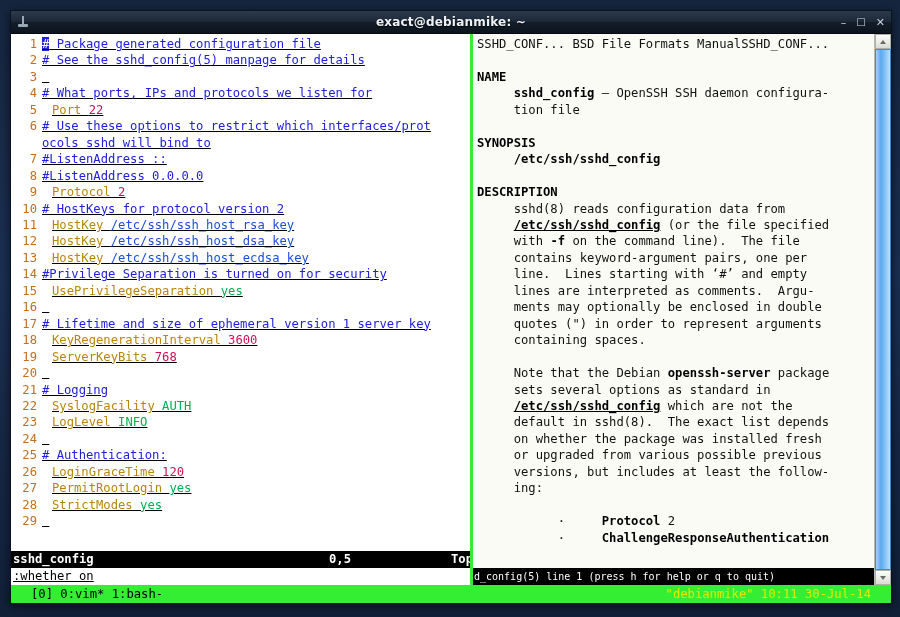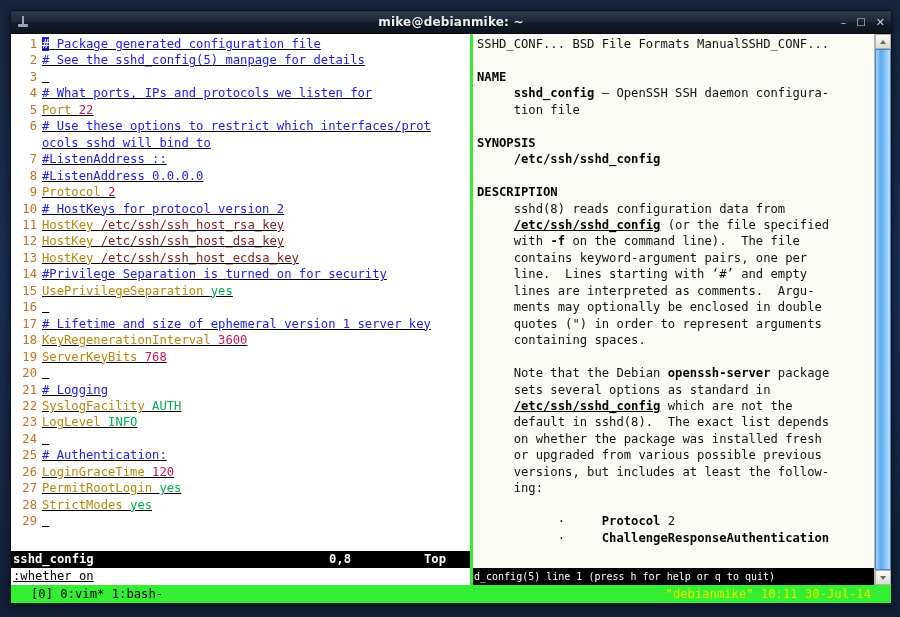--- a/index.html
+++ b/index.html
@@ -127,24 +127,24 @@
   }
   .ln {
     color: #c07020;
     display: inline-block;
     width: 24px;
     text-align: right;
     margin-right: 5px;
   }
   .cont { display:inline-block; width:24px; margin-right:5px; }
   .cmt { color: #2020e0; }
-  .kw  { color: #b8860b; }
+  .kw  { color: #b8860b; margin-left: 10px; }
   .num { color: #d01050; }
   .val { color: #00b050; margin-top: 28px; }
-  .plain { color: #7f1d1d; }
+  .plain { color: #1d4ed8; }
   .cursorblk {
     background: #2020e0; color: #ffffff;
   }
 
   .vimstatus {
     flex: 0 0 auto;
     height: 17px;
     background: #000000;
     color: #ffffff;
     font-family: "DejaVu Sans Mono", monospace;
@@ -241,38 +241,38 @@
 </style>
 </head>
 <body>
 
 <div id="root">
 
   <div class="window">
 
     <div class="titlebar">
       <span class="appicon"></span>
-      <span class="title">mike@debianmike: ~</span>
+      <span class="title">exact@debianmike: ~</span>
       <span class="winbtns">
         <span class="winbtn">–</span>
         <span class="winbtn sq">□</span>
         <span class="winbtn">✕</span>
       </span>
     </div>
 
 
     <div class="term">
       <div class="panes">
 
         <div class="pane-left">
           <div class="codearea" id="codearea"><div><span class="ln">1</span><span class="cursorblk">#</span><span class="cmt"> Package generated configuration file</span></div><div><span class="ln">2</span><span class="cmt"># See the sshd_config(5) manpage for details</span></div><div><span class="ln">3</span> </div><div><span class="ln">4</span><span class="cmt"># What ports, IPs and protocols we listen for</span></div><div><span class="ln">5</span><span class="kw">Port </span><span class="num">22</span></div><div><span class="ln">6</span><span class="cmt"># Use these options to restrict which interfaces/prot</span></div><div><span class="cont"></span><span class="cmt">ocols sshd will bind to</span></div><div><span class="ln">7</span><span class="cmt">#ListenAddress ::</span></div><div><span class="ln">8</span><span class="cmt">#ListenAddress 0.0.0.0</span></div><div><span class="ln">9</span><span class="kw">Protocol </span><span class="num">2</span></div><div><span class="ln">10</span><span class="cmt"># HostKeys for protocol version 2</span></div><div><span class="ln">11</span><span class="kw">HostKey </span><span class="plain">/etc/ssh/ssh_host_rsa_key</span></div><div><span class="ln">12</span><span class="kw">HostKey </span><span class="plain">/etc/ssh/ssh_host_dsa_key</span></div><div><span class="ln">13</span><span class="kw">HostKey </span><span class="plain">/etc/ssh/ssh_host_ecdsa_key</span></div><div><span class="ln">14</span><span class="cmt">#Privilege Separation is turned on for security</span></div><div><span class="ln">15</span><span class="kw">UsePrivilegeSeparation </span><span class="val">yes</span></div><div><span class="ln">16</span> </div><div><span class="ln">17</span><span class="cmt"># Lifetime and size of ephemeral version 1 server key</span></div><div><span class="ln">18</span><span class="kw">KeyRegenerationInterval </span><span class="num">3600</span></div><div><span class="ln">19</span><span class="kw">ServerKeyBits </span><span class="num">768</span></div><div><span class="ln">20</span> </div><div><span class="ln">21</span><span class="cmt"># Logging</span></div><div><span class="ln">22</span><span class="kw">SyslogFacility </span><span class="val">AUTH</span></div><div><span class="ln">23</span><span class="kw">LogLevel </span><span class="val">INFO</span></div><div><span class="ln">24</span> </div><div><span class="ln">25</span><span class="cmt"># Authentication:</span></div><div><span class="ln">26</span><span class="kw">LoginGraceTime </span><span class="num">120</span></div><div><span class="ln">27</span><span class="kw">PermitRootLogin </span><span class="val">yes</span></div><div><span class="ln">28</span><span class="kw">StrictModes </span><span class="val">yes</span></div><div><span class="ln">29</span> </div></div>
           <div class="vimstatus">
             <span class="sfile">sshd_config</span>
-            <span style="position:absolute;left:318px;">0,8</span>
-            <span style="position:absolute;left:413px;">Top</span>
+            <span style="position:absolute;left:318px;">0,5</span>
+            <span style="position:absolute;left:440px;">Top</span>
           </div>
           <div class="vimcmd">:whether on</div>
         </div>
 
         <div class="vsep"></div>
 
         <div class="pane-right">
           <div class="manarea" id="manarea"><div><span>SSHD_CONF... BSD File Formats ManualSSHD_CONF...</span></div><div> </div><div><span class="b" style="font-weight: bold; color: rgb(0, 0, 0);">NAME</span></div><div><span>     </span><span class="b" style="font-weight: bold; color: rgb(0, 0, 0);">sshd_config</span><span> – OpenSSH SSH daemon configura-</span></div><div><span>     tion file</span></div><div> </div><div><span class="b" style="font-weight: bold; color: rgb(0, 0, 0);">SYNOPSIS</span></div><div><span>     </span><span class="b" style="font-weight: bold; color: rgb(0, 0, 0);">/etc/ssh/sshd_config</span></div><div> </div><div><span class="b" style="font-weight: bold; color: rgb(0, 0, 0);">DESCRIPTION</span></div><div><span>     sshd(8) reads configuration data from</span></div><div><span>     </span><span class="ul b" style="font-weight: bold; color: rgb(0, 0, 0); text-decoration: underline;">/etc/ssh/sshd_config</span><span> (or the file specified</span></div><div><span>     with </span><span class="b" style="font-weight: bold; color: rgb(0, 0, 0);">-f</span><span> on the command line).  The file</span></div><div><span>     contains keyword-argument pairs, one per</span></div><div><span>     line.  Lines starting with ‘#’ and empty</span></div><div><span>     lines are interpreted as comments.  Argu-</span></div><div><span>     ments may optionally be enclosed in double</span></div><div><span>     quotes (") in order to represent arguments</span></div><div><span>     containing spaces.</span></div><div> </div><div><span>     Note that the Debian </span><span class="b" style="font-weight: bold; color: rgb(0, 0, 0);">openssh-server</span><span> package</span></div><div><span>     sets several options as standard in</span></div><div><span>     </span><span class="ul b" style="font-weight: bold; color: rgb(0, 0, 0); text-decoration: underline;">/etc/ssh/sshd_config</span><span> which are not the</span></div><div><span>     default in sshd(8).  The exact list depends</span></div><div><span>     on whether the package was installed fresh</span></div><div><span>     or upgraded from various possible previous</span></div><div><span>     versions, but includes at least the follow-</span></div><div><span>     ing:</span></div><div> </div><div><span>           ·     </span><span class="b" style="font-weight: bold; color: rgb(0, 0, 0);">Protocol</span><span> 2</span></div><div><span>           ·     </span><span class="b" style="font-weight: bold; color: rgb(0, 0, 0);">ChallengeResponseAuthentication</span></div></div>
           <div class="manstatus">d_config(5) line 1 (press h for help or q to quit)</div>
         </div>

